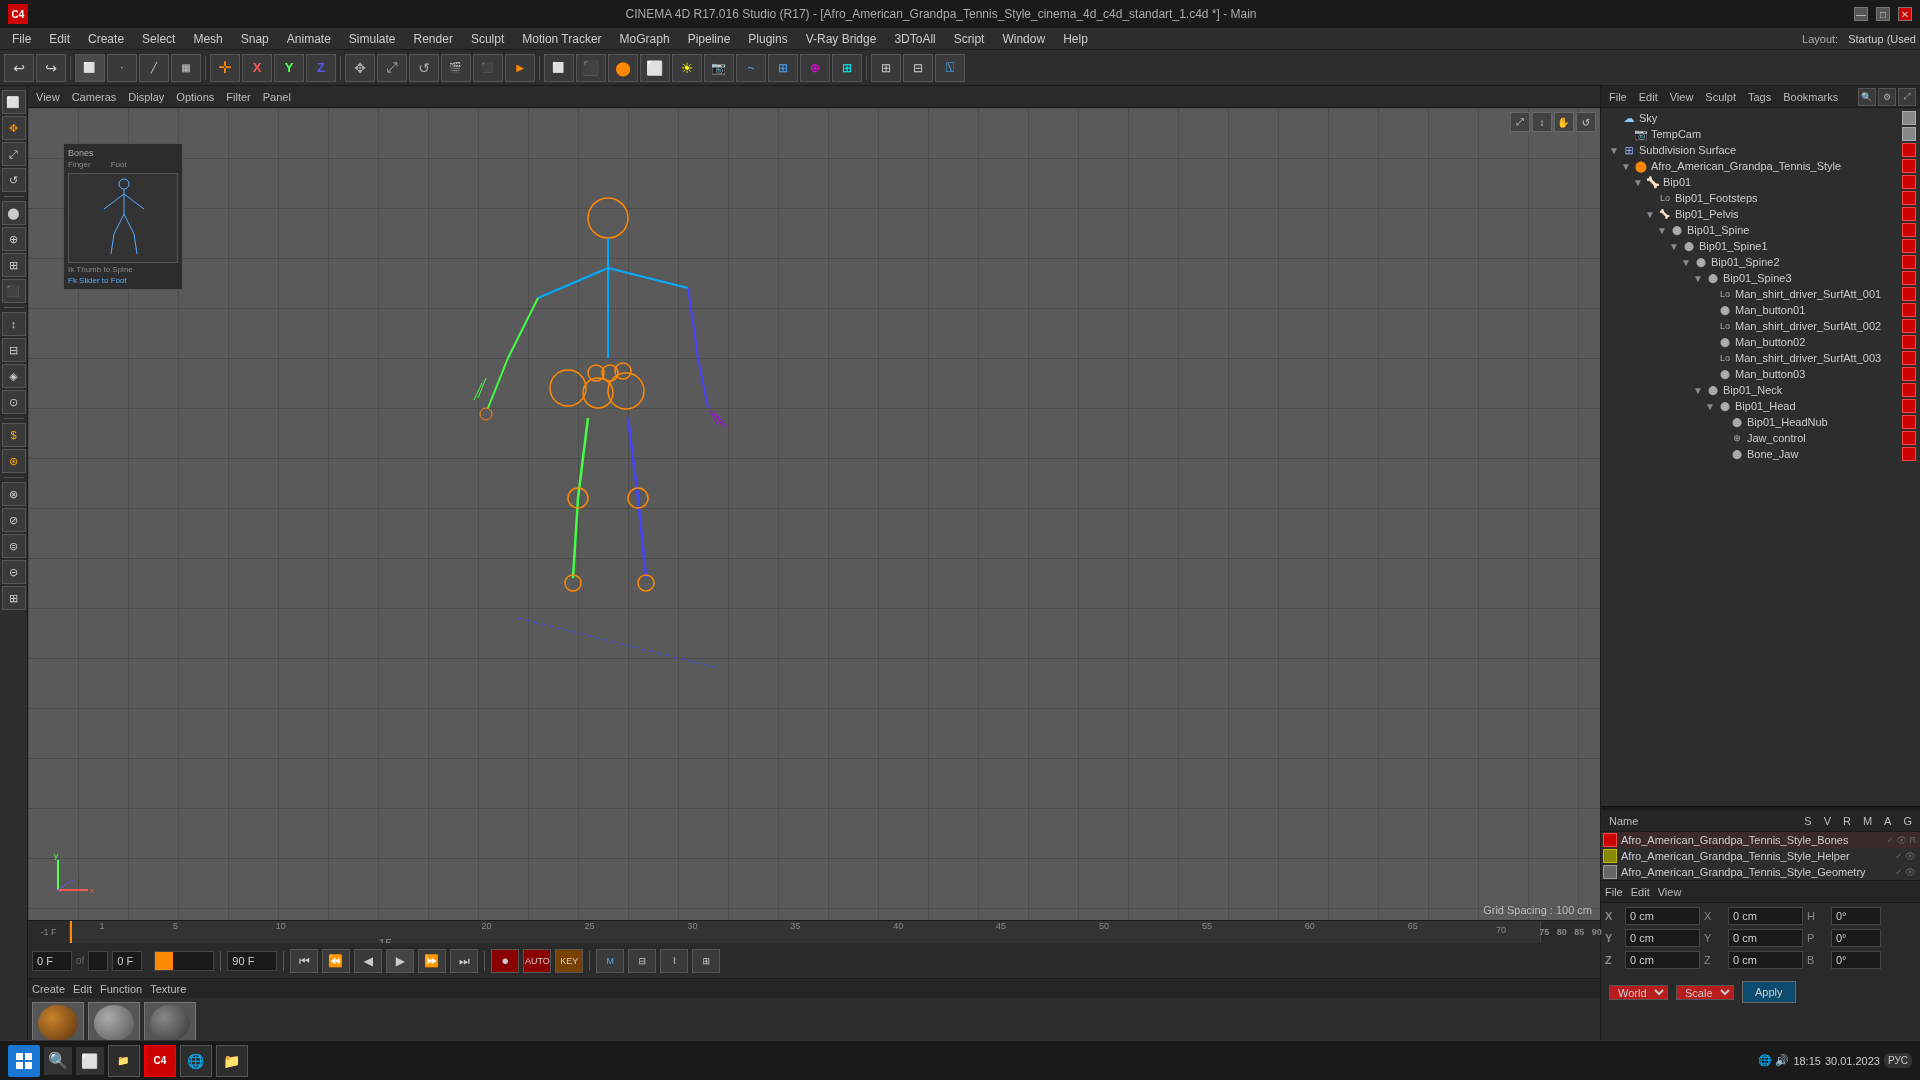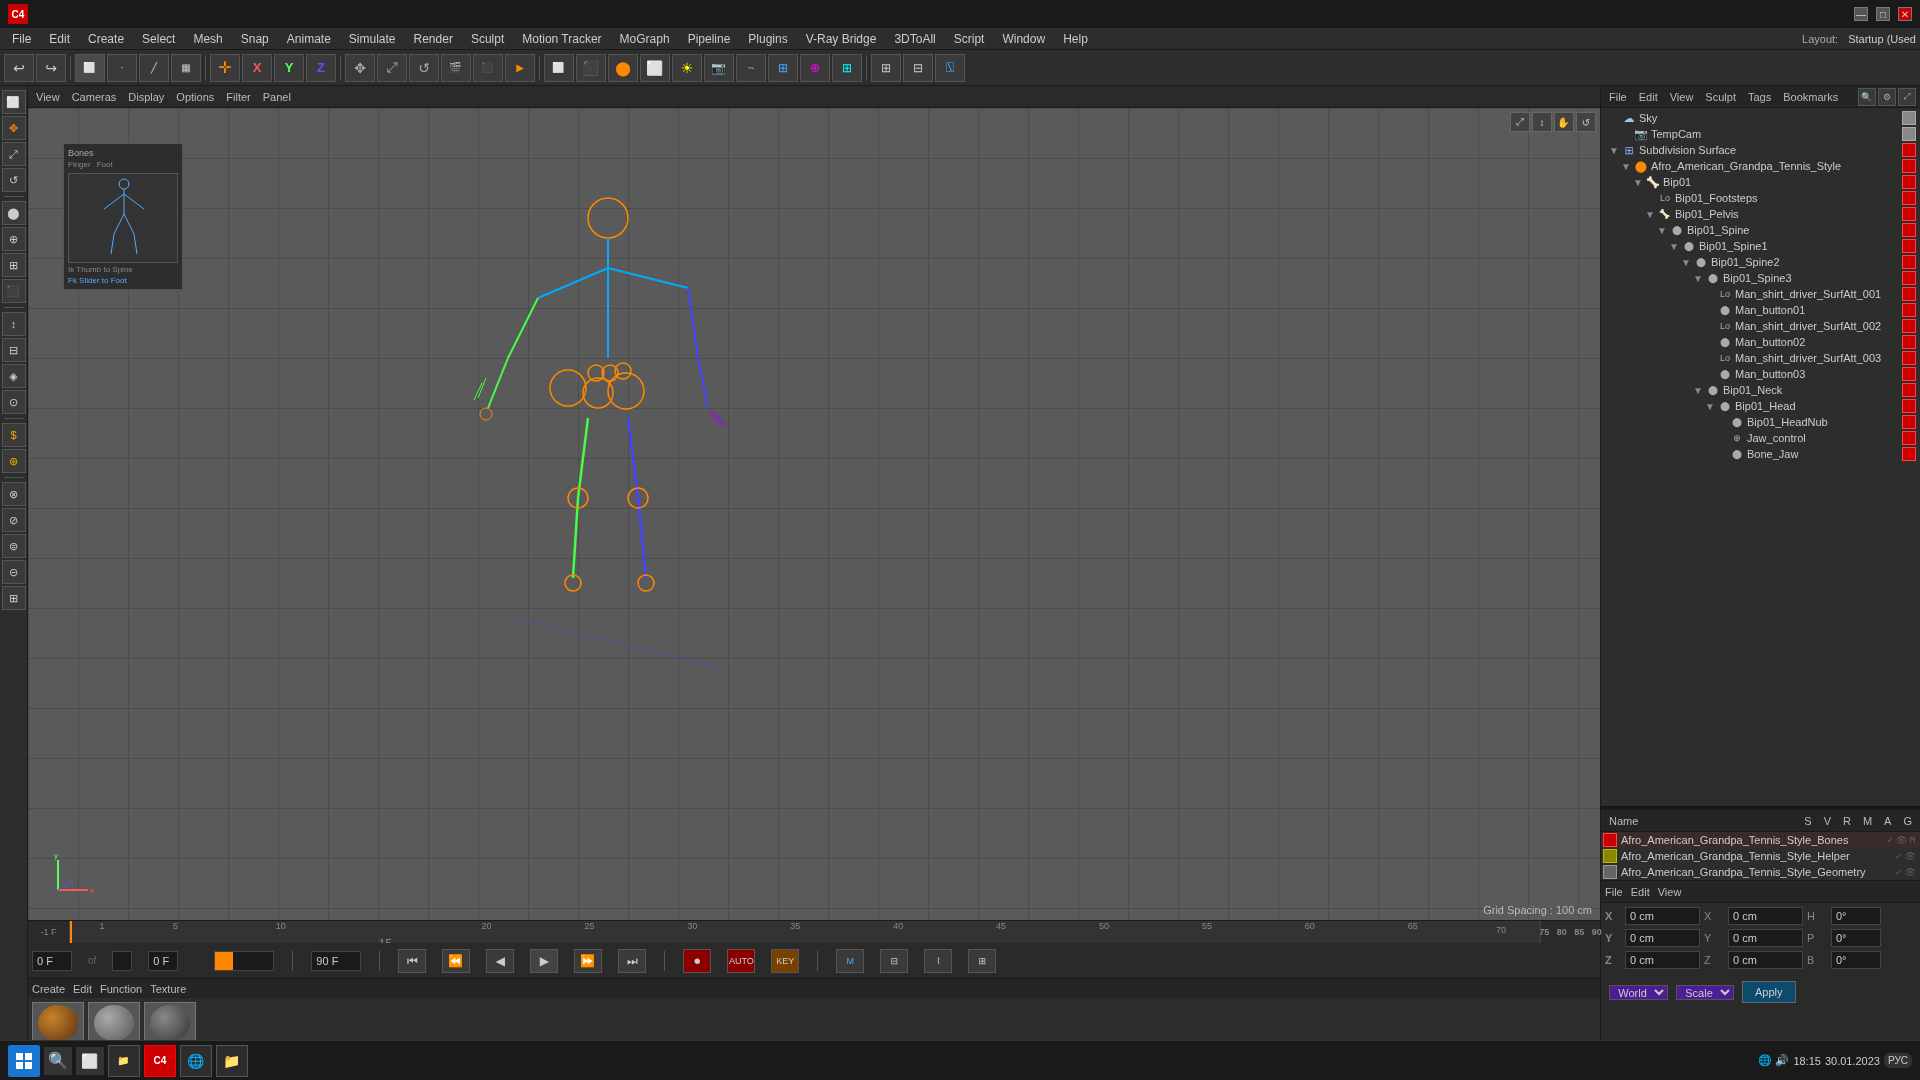--- a/index.html
+++ b/index.html
@@ -111,21 +111,21 @@
       height: 22px; background: #2a2a2a; border-top: 1px solid #1a1a1a;
       position: relative; display: flex; align-items: center;
     }
     #timeline-ruler {
       flex: 1; height: 22px; background: #333; position: relative; overflow: hidden;
     }
     #timeline-playhead { position: absolute; top: 0; height: 100%; width: 2px; background: #f80; }
 
     
     #anim-controls {
-      height: 36px; background: #2a2a2a; display: flex; align-items: center; padding: 0 4px; gap: 16px;
+      height: 36px; background: #2a2a2a; display: flex; align-items: center; padding: 0 4px; gap: 4px;
       border-top: 1px solid #1a1a1a;
     }
     .anim-field { background: #1a1a1a; border: 1px solid #444; color: #ccc; font-size: 11px; width: 55px; height: 20px; padding: 0 4px; }
     .anim-btn { width: 28px; height: 24px; background: #3a3a3a; border: 1px solid #555; cursor: pointer; display: flex; align-items: center; justify-content: center; color: #ccc; font-size: 12px; }
     .anim-btn.red { background: #8a0000; }
     .anim-btn.orange { background: #7a4000; }
     .anim-sep { width: 1px; height: 20px; background: #555; margin: 0 2px; }
 
     
     #materials-panel {
@@ -193,36 +193,37 @@
       display: flex; align-items: center; margin-bottom: 4px; gap: 4px;
     }
     .prop-label { width: 16px; color: #888; font-size: 11px; font-weight: bold; }
     .prop-field { background: #1a1a1a; border: 1px solid #444; color: #ccc; font-size: 11px; width: 75px; height: 18px; padding: 0 4px; }
     .prop-letter { width: 20px; color: #888; font-size: 11px; }
 
     #obj-props-bottom {
       display: flex; align-items: center; padding: 4px 8px; gap: 8px;
     }
     .coord-dropdown {
-      background: #4c1d95; border: 1px solid #555; color: #ccc; font-size: 11px; height: 15px; padding: 0 4px; cursor: pointer; text-align: center;
+      background: #b91c1c; border: 1px solid #555; color: #ccc; font-size: 11px; height: 15px; padding: 0 4px; cursor: pointer;
     }
     .apply-btn {
       background: #0c4a6e; border: 1px solid #666; color: #ccc; font-size: 11px; height: 22px; padding: 0 12px; cursor: pointer;
     }
 
     
     ::-webkit-scrollbar { width: 8px; }
     ::-webkit-scrollbar-track { background: #1a1a1a; }
     ::-webkit-scrollbar-thumb { background: #555; }
   </style>
 </head>
 <body>
 
 <div id="titlebar">
   <div style="width:20px;height:20px;background:#c00;display:flex;align-items:center;justify-content:center;font-size:10px;color:white;font-weight:bold;">C4</div>
+  <div id="titlebar-title">CINEMA 4D R17.016 Studio (R17) - [Afro_American_Grandpa_Tennis_Style_cinema_4d_c4d_standart_1.c4d *] - Main</div>
   <div id="titlebar-controls">
     <div class="title-btn">—</div>
     <div class="title-btn">□</div>
     <div class="title-btn" style="background:#c00;">✕</div>
   </div>
 </div>
 
 <div id="menubar">
   <div class="menu-item">File</div>
   <div class="menu-item">Edit</div>
@@ -333,21 +334,21 @@
 
       <div id="nav-controls">
         <div class="nav-btn">⤢</div>
         <div class="nav-btn">↕</div>
         <div class="nav-btn">✋</div>
         <div class="nav-btn">↺</div>
       </div>
 
       <div id="overlay-panel" style="top:35px;left:35px;">
         <div style="font-size:9px;color:#aaa;margin-bottom:2px;">Bones</div>
-        <div style="display:flex;gap:6px;margin-bottom:4px;">
+        <div style="display:flex;gap:20px;margin-bottom:4px;">
           <div style="font-size:8px;color:#888;">Finger</div>
           <div style="font-size:8px;color:#888;">Foot</div>
         </div>
 
         <div style="position:relative;width:110px;height:90px;background:#333;border:1px solid #555;">
           <svg width="110" height="90" viewBox="0 0 110 90">
 
             <circle cx="55" cy="10" r="5" fill="none" stroke="#5af" stroke-width="1"></circle>
             <line x1="55" y1="15" x2="55" y2="40" stroke="#5af" stroke-width="1"></line>
             <line x1="55" y1="20" x2="35" y2="35" stroke="#5af" stroke-width="1"></line>

